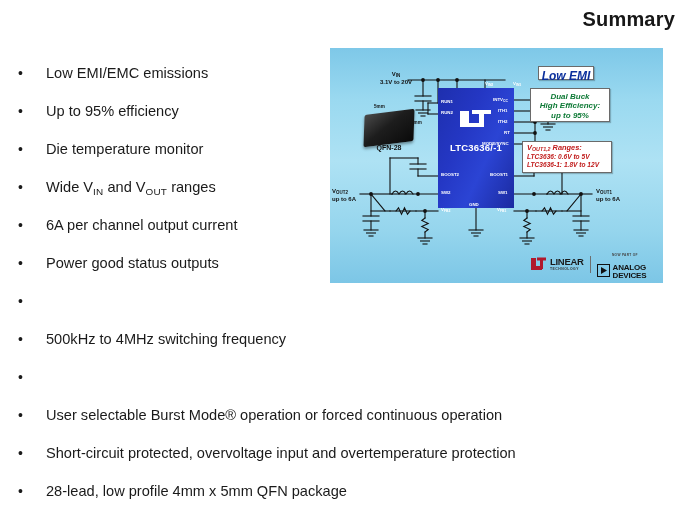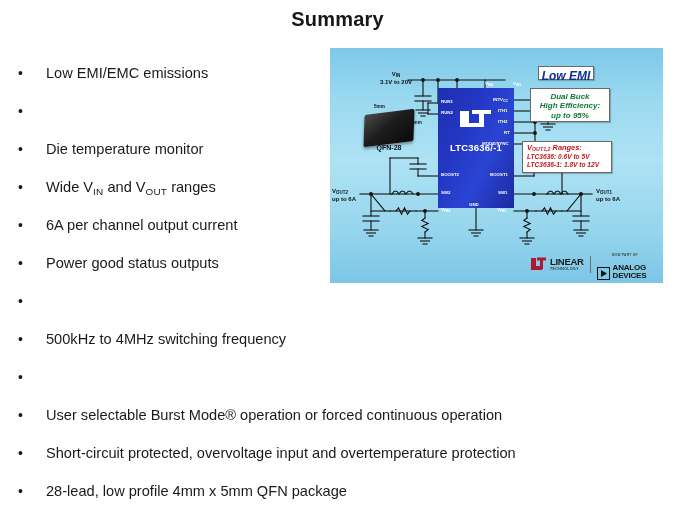--- a/index.html
+++ b/index.html
@@ -15,21 +15,21 @@
     overflow: hidden;
     position: relative;
   }
 
   
   #slide-title {
     position: absolute;
     left: 0;
     top: 8px;
     width: 675px;
-    text-align: center;
+    text-align: right;
     font-size: 20px;
     font-weight: bold;
     letter-spacing: 0.2px;
     color: #171717;
   }
 
   
   #bullet-list {
     position: absolute;
     left: 14px;
@@ -246,21 +246,21 @@
     font-size: 3.4px;
     font-weight: bold;
     color: #333333;
     letter-spacing: 0.5px;
   }
   #logo-divider {
     width: 1px;
     height: 17px;
     background: #6e6e6e;
   }
-  #adi-logo { display: flex; align-items: flex-end; gap: 3px; margin-top: 16px; }
+  #adi-logo { display: flex; align-items: flex-start; gap: 3px; margin-top: 16px; }
   #adi-nowpart {
     position: absolute;
     left: 82px;
     top: 1px;
     font-size: 3.2px;
     font-weight: bold;
     color: #444444;
     letter-spacing: 0.3px;
   }
   #adi-wordmark {
@@ -276,20 +276,21 @@
 
 <div id="slide-title">Summary</div>
 
 <div id="bullet-list">
   <div class="bullet-row">
     <span class="bullet-marker">•</span>
     <span class="bullet-text">Low EMI/EMC emissions</span>
   </div>
   <div class="bullet-row">
     <span class="bullet-marker">•</span>
+    <span class="bullet-text">Up to 95% efficiency</span>
   </div>
   <div class="bullet-row">
     <span class="bullet-marker">•</span>
     <span class="bullet-text">Die temperature monitor</span>
   </div>
   <div class="bullet-row">
     <span class="bullet-marker">•</span>
     <span class="bullet-text">Wide V<sub>IN</sub> and V<sub>OUT</sub> ranges</span>
   </div>
   <div class="bullet-row">

